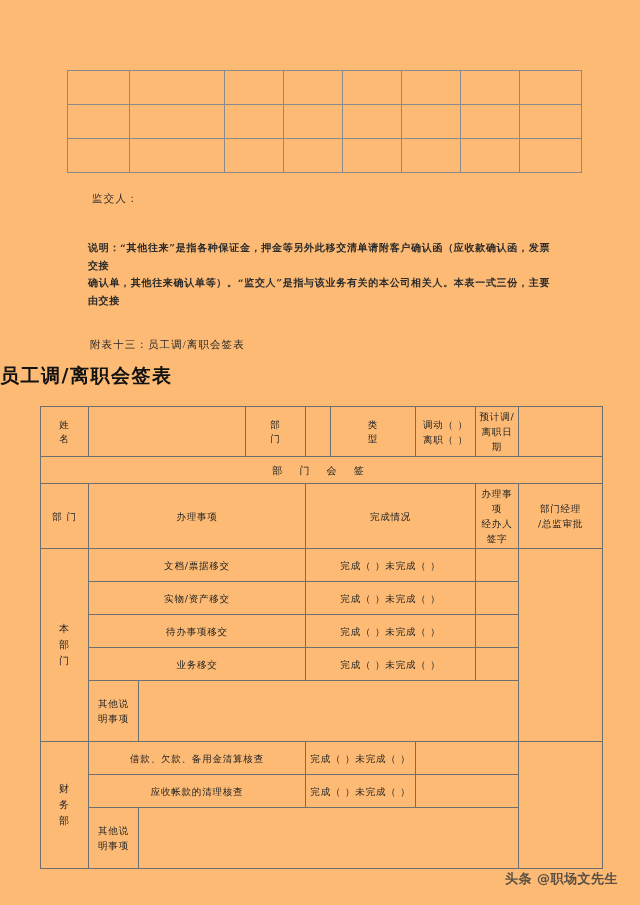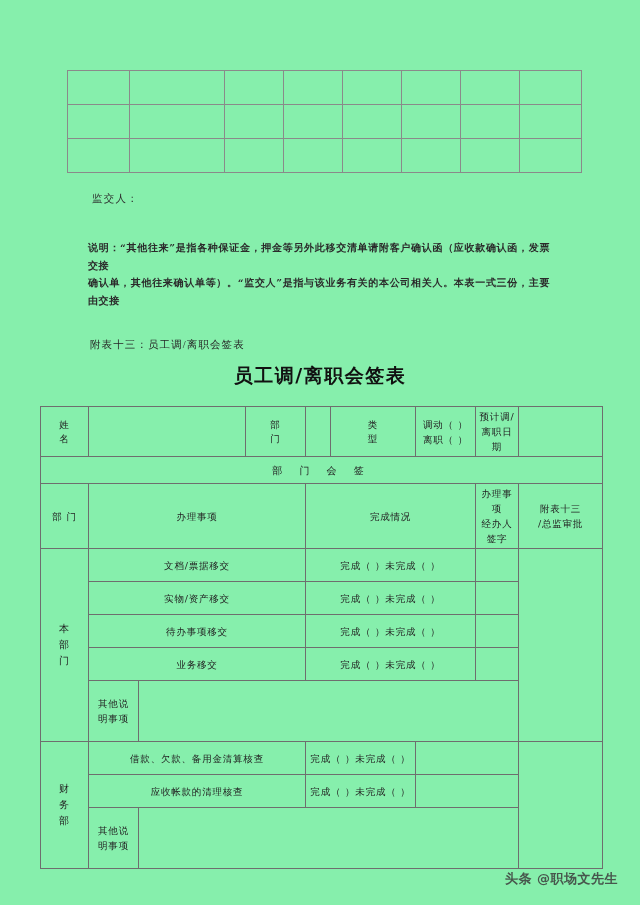--- a/index.html
+++ b/index.html
@@ -11,21 +11,21 @@
     width: 640px;
     height: 905px;
     position: relative;
     font-family: "DejaVu Sans", "Liberation Sans", sans-serif;
     color: #1a1a1a;
     overflow: hidden;
   }
   .page {
     position: absolute;
     inset: 0;
-    background: #86efac;
+    background: #fdba74;
   }
 
   
   .top-table {
     position: absolute;
     left: 67px;
     top: 70px;
     width: 506px;
     border-collapse: collapse;
     table-layout: fixed;
@@ -68,21 +68,21 @@
     font-size: 10.5px;
     letter-spacing: 1.1px;
     color: #262626;
     font-family: Liberation Serif, serif;
   }
   .doc-title {
     position: absolute;
     left: 0;
     right: 0;
     top: 363px;
-    text-align: center;
+    text-align: left;
     font-size: 19px;
     font-weight: bold;
     letter-spacing: 1.5px;
     color: #111111;
     font-family: "DejaVu Serif", "Liberation Serif", serif;
   }
 
   
   .main-table {
     position: absolute;
@@ -235,21 +235,21 @@
 
     <tr class="colhdr">
       <td>部  门</td>
       <td colspan="3">办理事项</td>
       <td colspan="3">完成情况</td>
       <td>
         <span style="display:block">办理事项</span>
         <span style="display:block">经办人签字</span>
       </td>
       <td>
-        <span style="display:block">附表十三</span>
+        <span style="display:block">部门经理</span>
         <span style="display:block">/总监审批</span>
       </td>
     </tr>
 
     <tr class="item-row">
       <td rowspan="5" class="side-label">
         <span>本</span>
         <span>部</span>
         <span>门</span>
       </td>

